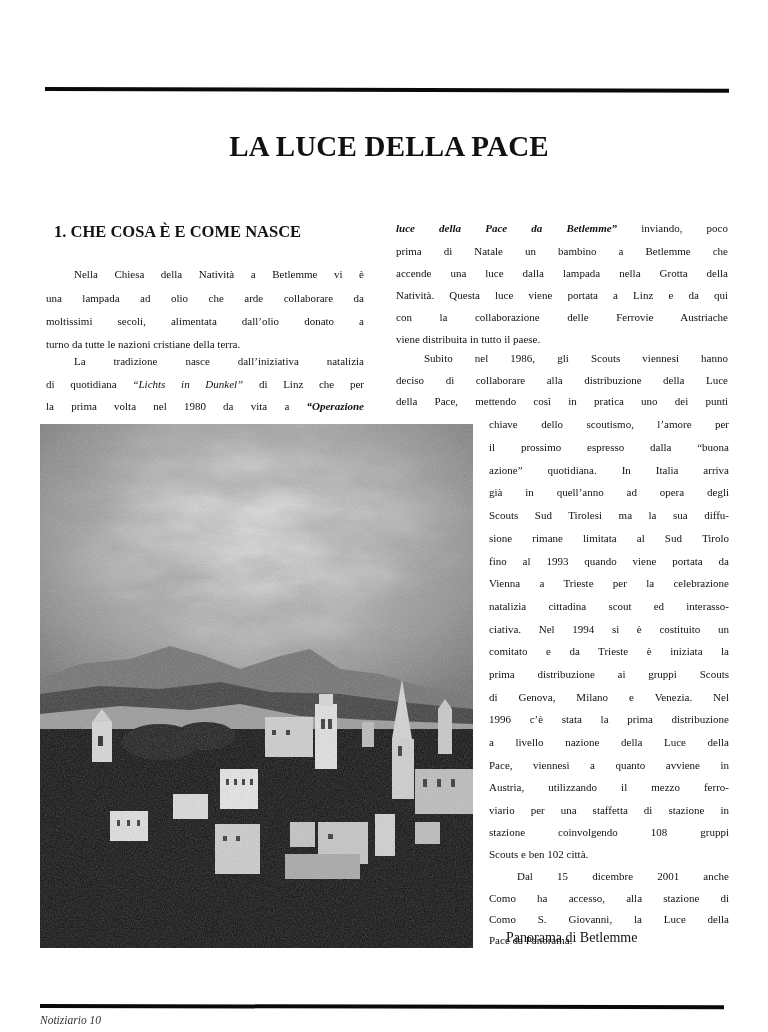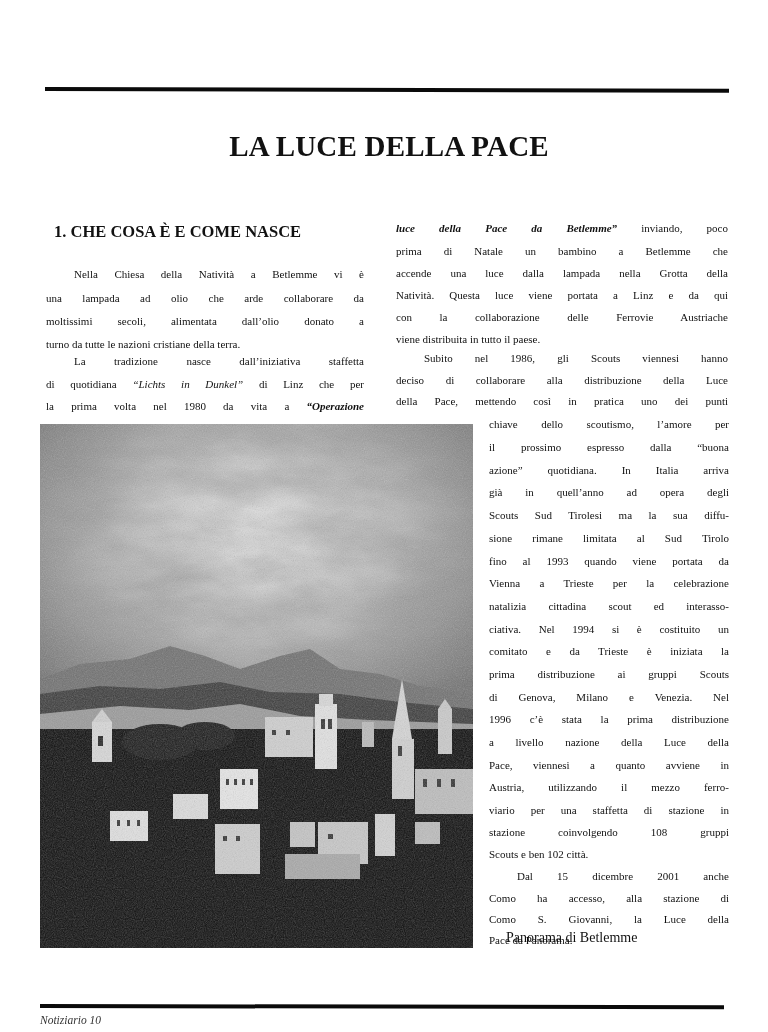--- a/index.html
+++ b/index.html
@@ -54,21 +54,21 @@
 
 <h1 class="title">LA LUCE DELLA PACE</h1>
 
 <h2 class="section-heading">1. CHE COSA È E COME NASCE</h2>
 
 <div>
   <div class="line lc indent" style="top:264px">Nella Chiesa della Natività a Betlemme vi è</div>
   <div class="line lc" style="top:288px">una lampada ad olio che arde collaborare da</div>
   <div class="line lc" style="top:311px">moltissimi secoli, alimentata dall’olio donato a</div>
   <div class="line lc last" style="top:334px">turno da tutte le nazioni cristiane della terra.</div>
-  <div class="line lc indent" style="top:350px;top:351px">La tradizione nasce dall’iniziativa staffetta</div>
+  <div class="line lc indent" style="top:350px;top:351px">La tradizione nasce dall’iniziativa natalizia</div>
   <div class="line lc" style="top:374px">
     <span>di quotidiana </span><span class="it">“Lichts in Dunkel”</span><span> di Linz che per</span>
   </div>
   <div class="line lc" style="top:396px">
     <span>la prima volta nel 1980 da vita a </span><span class="bi">“Operazione</span>
   </div>
 </div>
 
 <div>
   <div class="line rc" style="top:218px">

